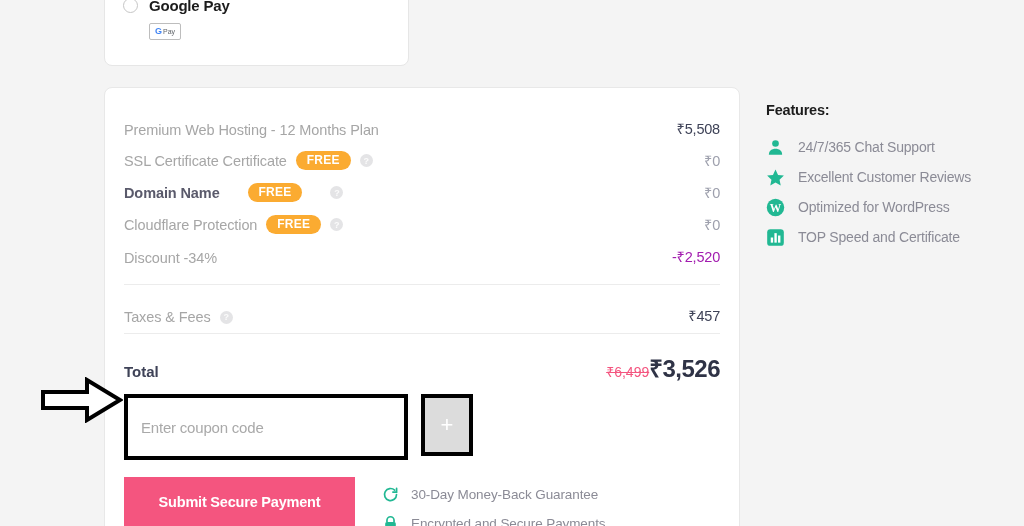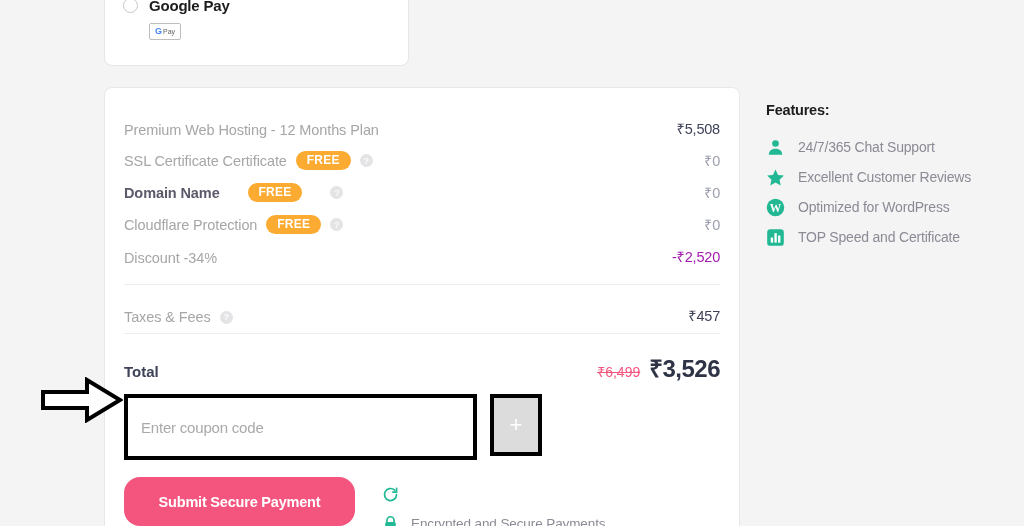--- a/index.html
+++ b/index.html
@@ -84,28 +84,27 @@
 
   .divider { height: 1px; background: #ececec; }
   .gap-a { height: 18px; }
   .gap-b { height: 8px; }
 
   
   .total-row { display: flex; align-items: baseline; margin-top: 17px; }
   .total-label { font-size: 15px; font-weight: bold; color: #3e4257; }
   .total-old {
     font-size: 14px; color: #f4557f; text-decoration: line-through;
-    margin-right: 9px;
   }
   .total-new { font-size: 24px; font-weight: bold; color: #2f3346; letter-spacing: -0.5px; }
 
   
   .coupon-area { display: flex; align-items: flex-start; margin-top: 10px; }
   .coupon-box {
-    width: 353px; height: 66px;
+    width: 284px; height: 66px;
     border: 4px solid #000;
     background: #fff;
     display: flex; align-items: center;
     padding: 0 0 0 13px;
   }
   .coupon-inner {
     width: 100%; height: 48px;
     border: none; outline: none;
     background: #fff;
     font-family: "Liberation Sans", sans-serif;
@@ -123,21 +122,21 @@
   .plus-glyph { color: #fff; font-size: 22px; line-height: 1; font-weight: 300; }
 
   
   .arrow-annot { position: absolute; left: 41px; top: 377px; }
 
   
   .bottom-area { display: flex; align-items: flex-start; margin-top: 17px; }
   .submit-btn {
     width: 231px; height: 49px;
     background: #f4557f; color: #fff;
-    border: none; border-radius: 16px;
+    border: none; border-radius: 0;
     font-family: "Liberation Sans", sans-serif;
     font-size: 14.5px; font-weight: bold;
     letter-spacing: -0.2px;
     cursor: pointer;
   }
   .trust-col { margin-left: 27px; padding-top: 3px; }
   .trust-row { display: flex; align-items: center; gap: 12px; height: 29px; }
   .trust-text { font-size: 13.5px; color: #8b8b96; letter-spacing: -0.1px; }
 
   
@@ -248,20 +247,21 @@
       <button class="submit-btn">Submit Secure Payment</button>
 
       <div class="trust-col">
         <div class="trust-row">
           <span class="ic">
             <svg width="17" height="17" viewBox="0 0 24 24" fill="none" stroke="#21b893" stroke-width="2.4" stroke-linecap="round">
               <path d="M20.5 12a8.5 8.5 0 1 1-2.6-6.1"></path>
               <path d="M20.6 3.4v5.2h-5.2"></path>
             </svg>
           </span>
+          <span class="trust-text">30-Day Money-Back Guarantee</span>
         </div>
         <div class="trust-row">
           <span class="ic">
             <svg width="17" height="17" viewBox="0 0 24 24">
               <path d="M7 10V7.5a5 5 0 0 1 10 0V10" fill="none" stroke="#21b893" stroke-width="2.4"></path>
               <rect x="4.5" y="10" width="15" height="11" rx="2.2" fill="#21b893"></rect>
             </svg>
           </span>
           <span class="trust-text">Encrypted and Secure Payments</span>
         </div>

